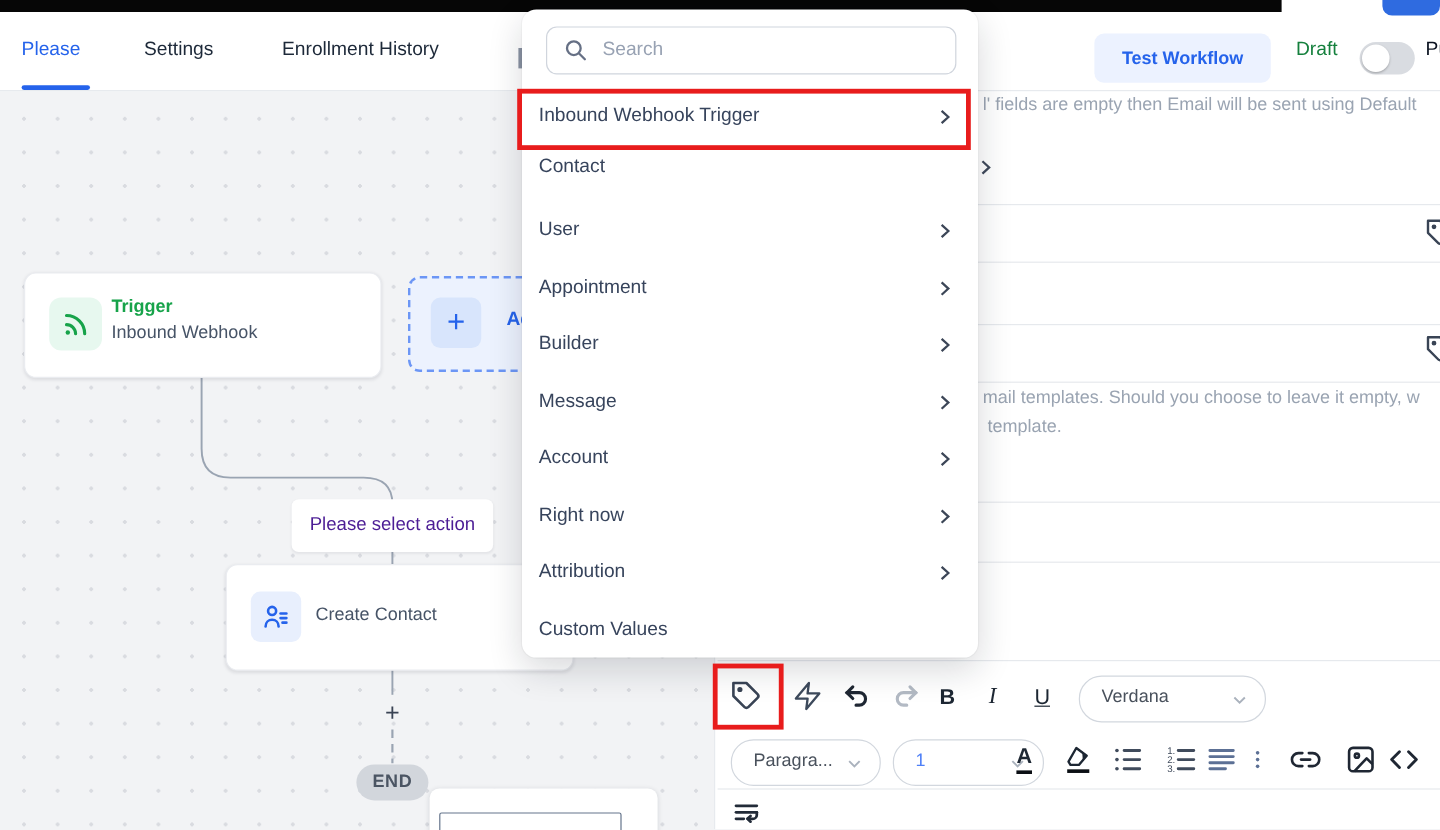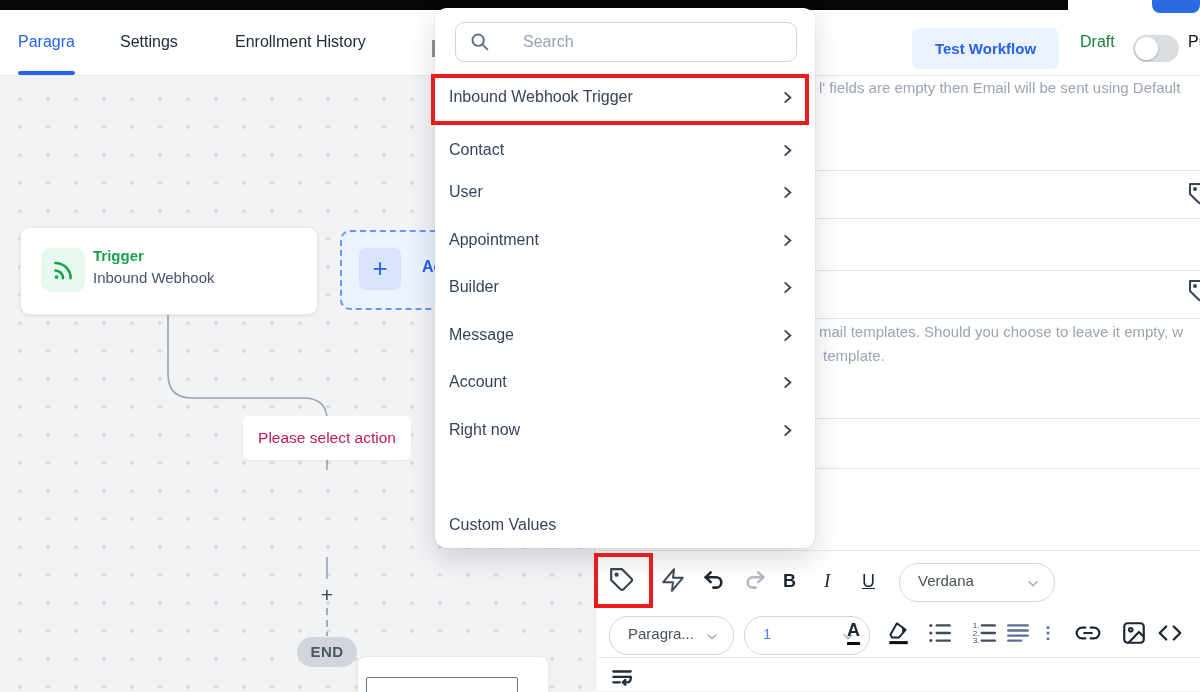--- a/index.html
+++ b/index.html
@@ -37,21 +37,21 @@
   #trigger-title{position:absolute;left:72px;top:19px;font-size:15px;font-weight:bold;color:#17a34a;}
   #trigger-sub{position:absolute;left:72px;top:41px;font-size:15px;color:#475467;}
   #add-box{left:340px;top:155px;width:172px;height:76px;background:#ecf2fe;border:2px dashed #6c96f5;
            border-radius:10px;cursor:pointer;}
   #add-plus-bg{left:17px;top:16px;width:42px;height:42px;background:#d8e5fc;border-radius:8px;}
   #add-plus{position:absolute;left:0;top:0;width:42px;height:42px;line-height:40px;text-align:center;
             color:#2563eb;font-size:26px;}
   #add-label{position:absolute;left:80px;top:26px;font-size:16px;font-weight:bold;color:#2563eb;}
   #select-action{left:243px;top:341px;width:168px;height:44px;background:#fff;border-radius:6px;
                  box-shadow:0 1px 2px rgba(16,24,40,.06);text-align:center;line-height:44px;
-                 font-size:15.5px;color:#be185d;}
+                 font-size:15.5px;color:#4c1d95;}
   #create-card{left:188px;top:395px;width:288px;height:87px;}
   #create-icon-bg{left:20px;top:22px;width:42px;height:42px;background:#e8effd;border-radius:8px;}
   #create-label{position:absolute;left:74px;top:33px;font-size:15px;color:#475467;}
   #plus-node{left:315px;top:508px;width:24px;height:24px;text-align:center;line-height:24px;
              font-size:21px;color:#3a4354;cursor:pointer;}
   #end-pill{left:297px;top:562px;width:60px;height:30px;background:#d2d6dc;border-radius:15px;
             text-align:center;line-height:30px;font-size:15px;font-weight:bold;color:#4b5563;letter-spacing:.5px;}
   #bottom-card{left:358px;top:582px;width:190px;height:110px;background:#fff;border-radius:8px;
                box-shadow:0 1px 4px rgba(16,24,40,.12);}
   #bottom-input{position:absolute;left:8px;top:20px;width:150px;height:26px;background:#fff;
@@ -68,42 +68,42 @@
   .select{position:absolute;height:37px;border:1px solid #d2d7de;border-radius:19px;background:#fff;
           font-size:15px;color:#49515c;cursor:pointer;}
   .select .val{position:absolute;left:18px;top:8px;max-width:68%;overflow:hidden;text-overflow:ellipsis;white-space:nowrap;}
   .select svg{position:absolute;right:14px;top:12px;width:14px;height:14px;}
   
   #popup{left:435px;top:8px;width:380px;height:540px;background:#fff;border-radius:12px;
          box-shadow:0 10px 28px rgba(16,24,40,.16),0 0 0 1px rgba(16,24,40,.03);}
   #search-box{position:absolute;left:20px;top:14px;width:340px;height:38px;border:1px solid #d0d5dd;
               border-radius:9px;}
   #search-input{position:absolute;left:44px;top:1px;width:285px;height:34px;border:none;outline:none;
-                font-size:16px;color:#344054;font-family:inherit;background:transparent;margin-left:21px;}
+                font-size:16px;color:#344054;font-family:inherit;background:transparent;}
   #search-input::placeholder{color:#98a2b3;}
   #search-icon{position:absolute;left:13px;top:8px;width:21px;height:21px;}
   .menu-item{position:absolute;left:0;width:380px;height:40px;cursor:pointer;}
   .menu-item .lbl{position:absolute;left:14px;top:0;height:40px;line-height:40px;font-size:16px;color:#37445c;text-align:right;}
   .menu-item svg{position:absolute;right:20px;top:13px;width:15px;height:15px;}
   
   .redbox{position:absolute;border:4px solid #e81c1c;background:transparent;pointer-events:none;}
   #redbox-menu{left:431px;top:74px;width:370px;height:43px;}
   #redbox-tag{left:594px;top:553px;width:51px;height:47px;}
   
   #canvas{z-index:1;} #drawer{z-index:2;} #header{z-index:3;} #popup{z-index:5;} .redbox{z-index:6;}
   #topbar,#blue-frag{z-index:4;}
 </style>
 </head>
 <body>
 
 <div class="abs" id="topbar"></div>
 <div class="abs" id="blue-frag"></div>
 
 <div class="abs" id="header">
-  <div class="tab" id="tab-builder">Paragra</div>
+  <div class="tab" id="tab-builder">Please</div>
   <div class="abs" id="tab-underline"></div>
   <div class="tab" id="tab-settings">Settings</div>
   <div class="tab" id="tab-enrollment">Enrollment History</div>
   <div class="abs" id="tab-sliver"></div>
   <button class="abs" id="btn-test">Test Workflow</button>
   <div class="abs" id="draft-label">Draft</div>
   <div class="abs" id="toggle">
       <div class="knob"></div>
     </div>
   <div class="abs" id="publish-partial">Pu</div>
@@ -130,20 +130,32 @@
 
   <div class="abs" id="add-box">
     <div class="abs" id="add-plus-bg">
       <div id="add-plus">+</div>
     </div>
     <div id="add-label">Add</div>
   </div>
 
   <div class="abs" id="select-action">Please select action</div>
 
+  <div class="node-card" id="create-card">
+    <div class="abs" id="create-icon-bg">
+      <svg viewBox="0 0 24 24" fill="none" stroke="#2563eb" stroke-width="2" stroke-linecap="round" style="width:26px;height:26px;margin:8px;">
+        <circle cx="9" cy="7.5" r="3.1"></circle>
+          <path d="M4 19.5c0-3.1 2.2-5.2 5-5.2s5 2.1 5 5.2"></path>
+        <path d="M15.5 9.5h4.5"></path>
+          <path d="M15.5 13h4.5"></path>
+          <path d="M17 16.5h3"></path>
+      </svg>
+    </div>
+    <div id="create-label">Create Contact</div>
+  </div>
 
   <div class="abs" id="plus-node">+</div>
   <div class="abs" id="end-pill">END</div>
 
   <div class="abs" id="bottom-card">
     <div id="bottom-input"></div>
   </div>
 </div>
 
 <div class="abs" id="drawer">
@@ -295,21 +307,21 @@
     </svg>
     <input id="search-input" placeholder="Search" style="">
   </div>
 
   <div class="menu-item" style="top:69px;">
     <span class="lbl">Inbound Webhook Trigger</span>
     <svg viewBox="0 0 16 16" fill="none" stroke="#3c4657" stroke-width="2">
         <path d="M5 2.5 11 8 5 13.5"></path>
       </svg>
   </div>
-  <div class="menu-item" style="top:122px;">
+  <div class="menu-item" style="top:111px;padding-left:34px;">
     <span class="lbl">Contact</span>
     <svg viewBox="0 0 16 16" fill="none" stroke="#3c4657" stroke-width="2">
         <path d="M5 2.5 11 8 5 13.5"></path>
       </svg>
   </div>
   <div class="menu-item" style="top:164px;">
     <span class="lbl">User</span>
     <svg viewBox="0 0 16 16" fill="none" stroke="#3c4657" stroke-width="2">
         <path d="M5 2.5 11 8 5 13.5"></path>
       </svg>
@@ -337,19 +349,25 @@
     <svg viewBox="0 0 16 16" fill="none" stroke="#3c4657" stroke-width="2">
         <path d="M5 2.5 11 8 5 13.5"></path>
       </svg>
   </div>
   <div class="menu-item" style="top:402px;">
     <span class="lbl">Right now</span>
     <svg viewBox="0 0 16 16" fill="none" stroke="#3c4657" stroke-width="2">
         <path d="M5 2.5 11 8 5 13.5"></path>
       </svg>
   </div>
+  <div class="menu-item" style="top:449px;">
+    <span class="lbl">Attribution</span>
+    <svg viewBox="0 0 16 16" fill="none" stroke="#3c4657" stroke-width="2">
+        <path d="M5 2.5 11 8 5 13.5"></path>
+      </svg>
+  </div>
   <div class="menu-item" style="top:497px;">
     <span class="lbl">Custom Values</span>
   </div>
 </div>
 
 <div class="redbox" id="redbox-menu"></div>
 <div class="redbox" id="redbox-tag"></div>
 
 </body></html>

